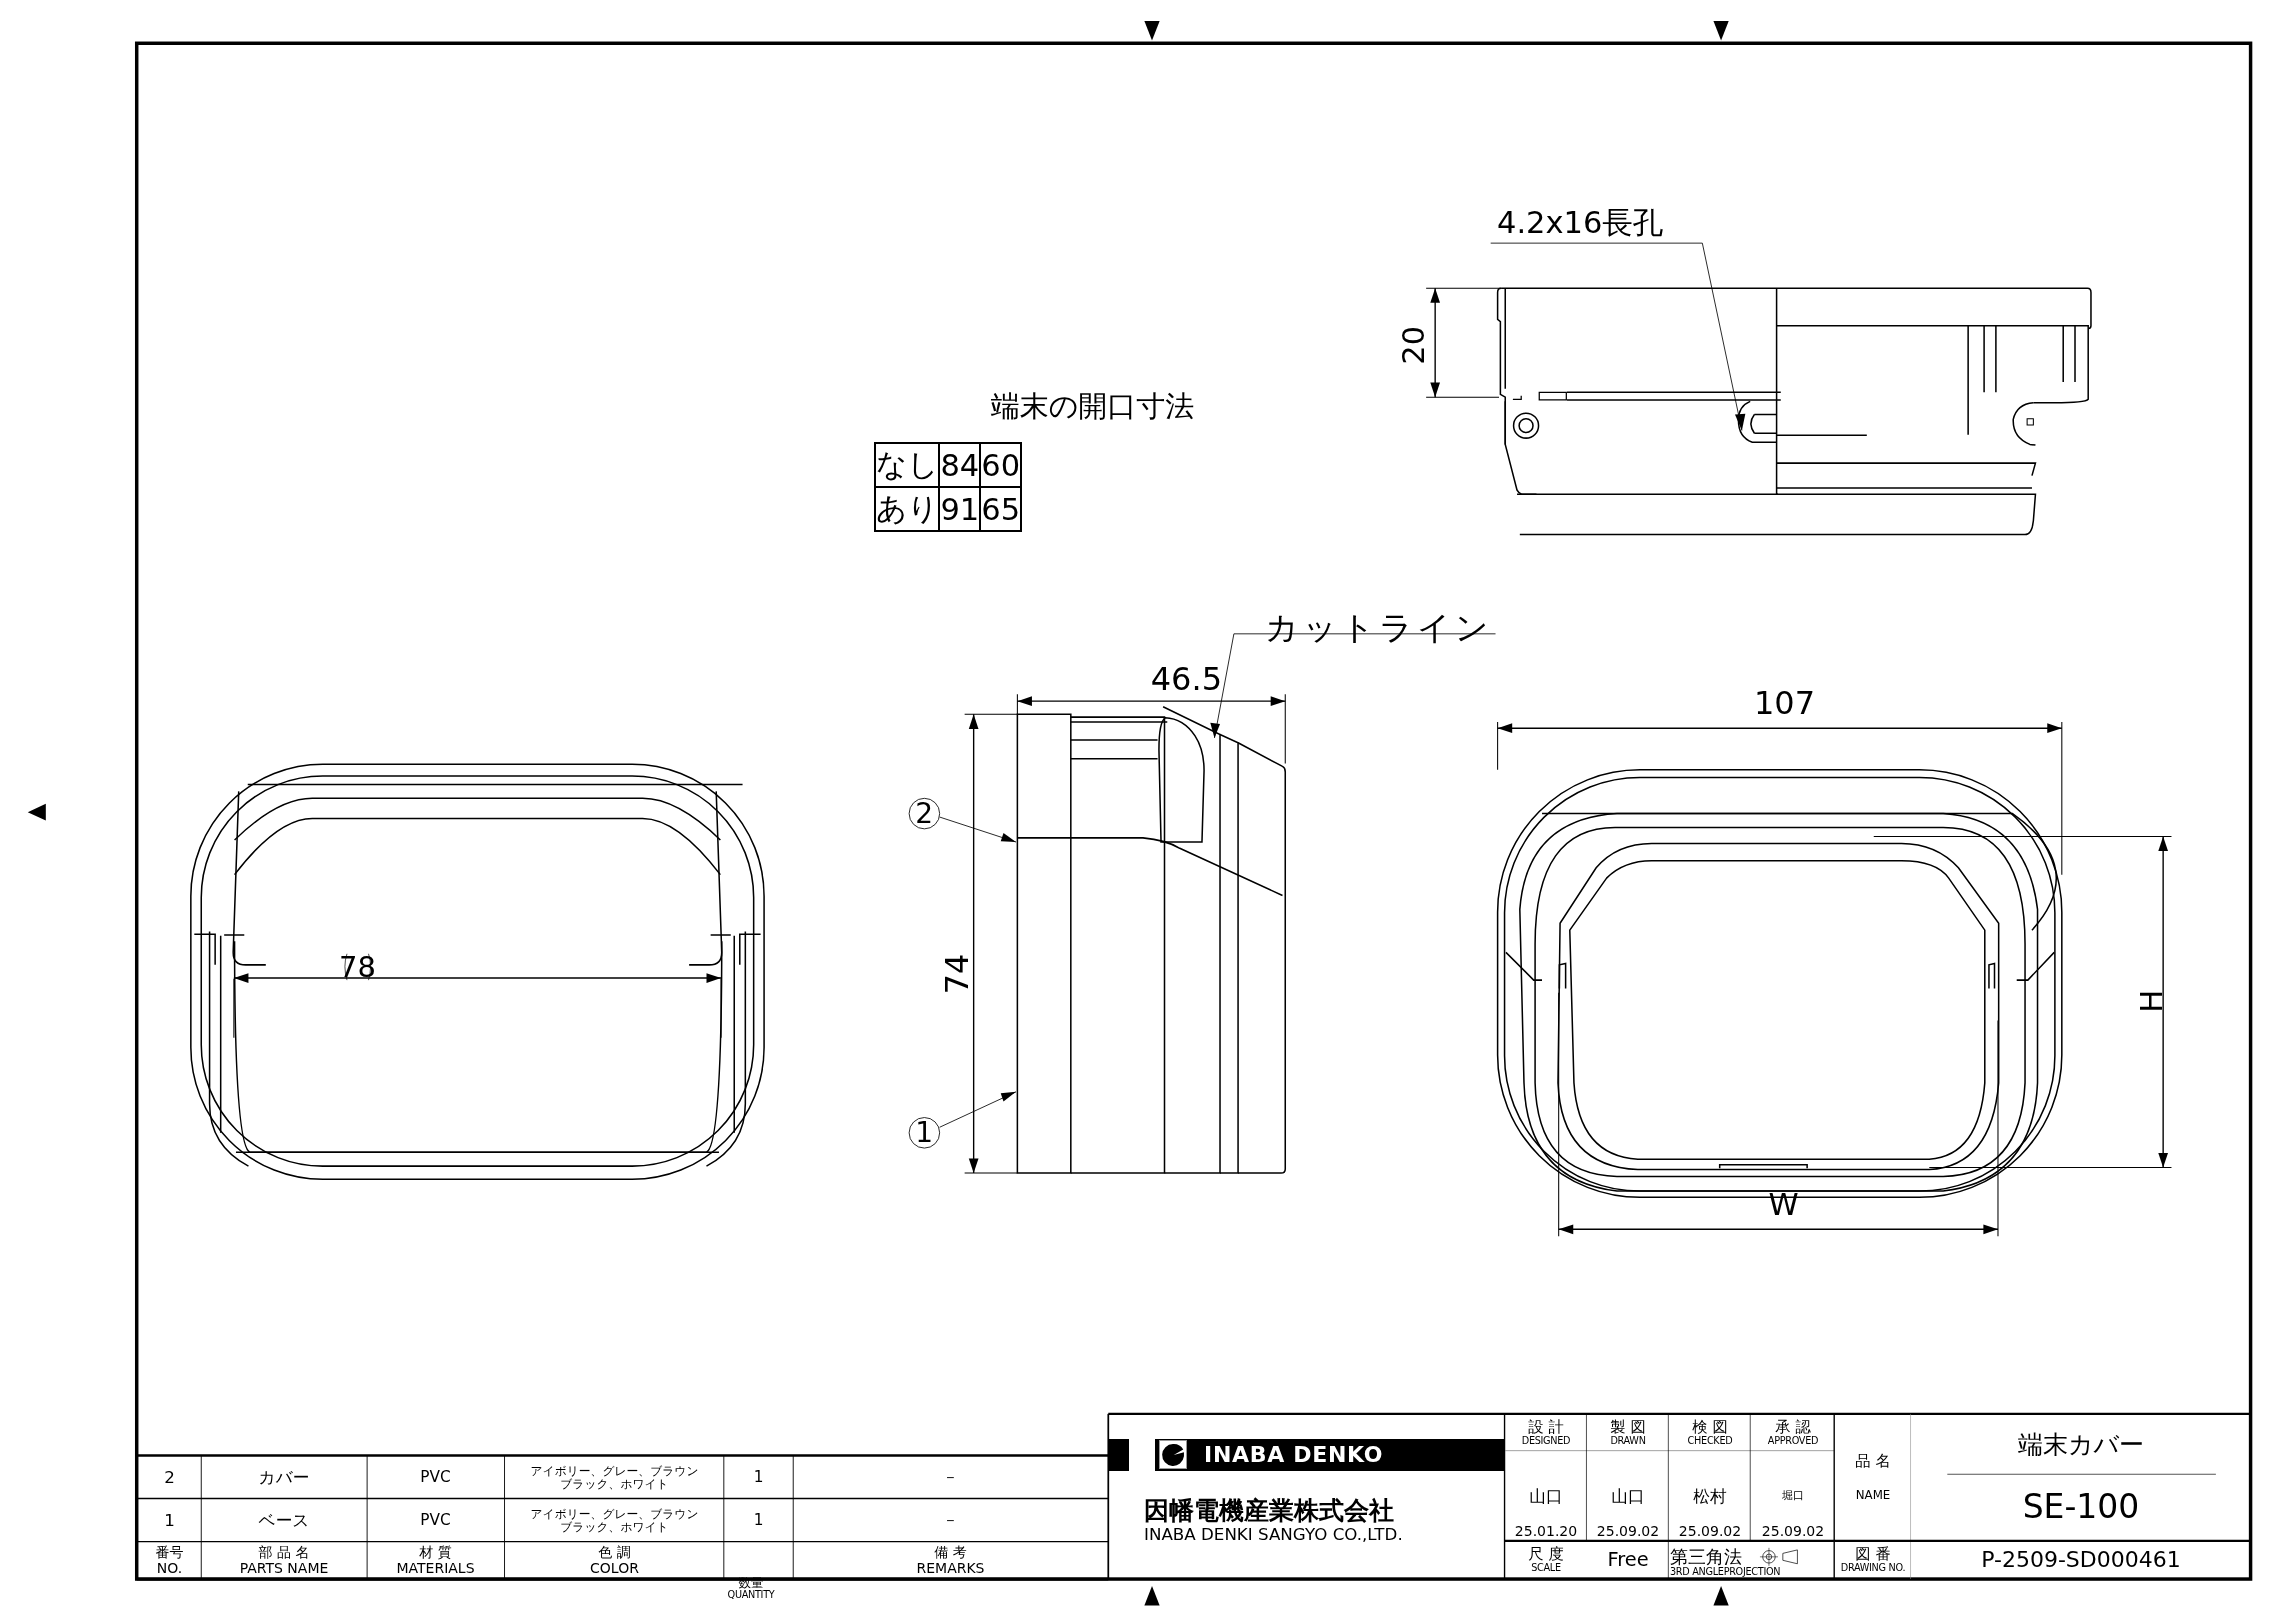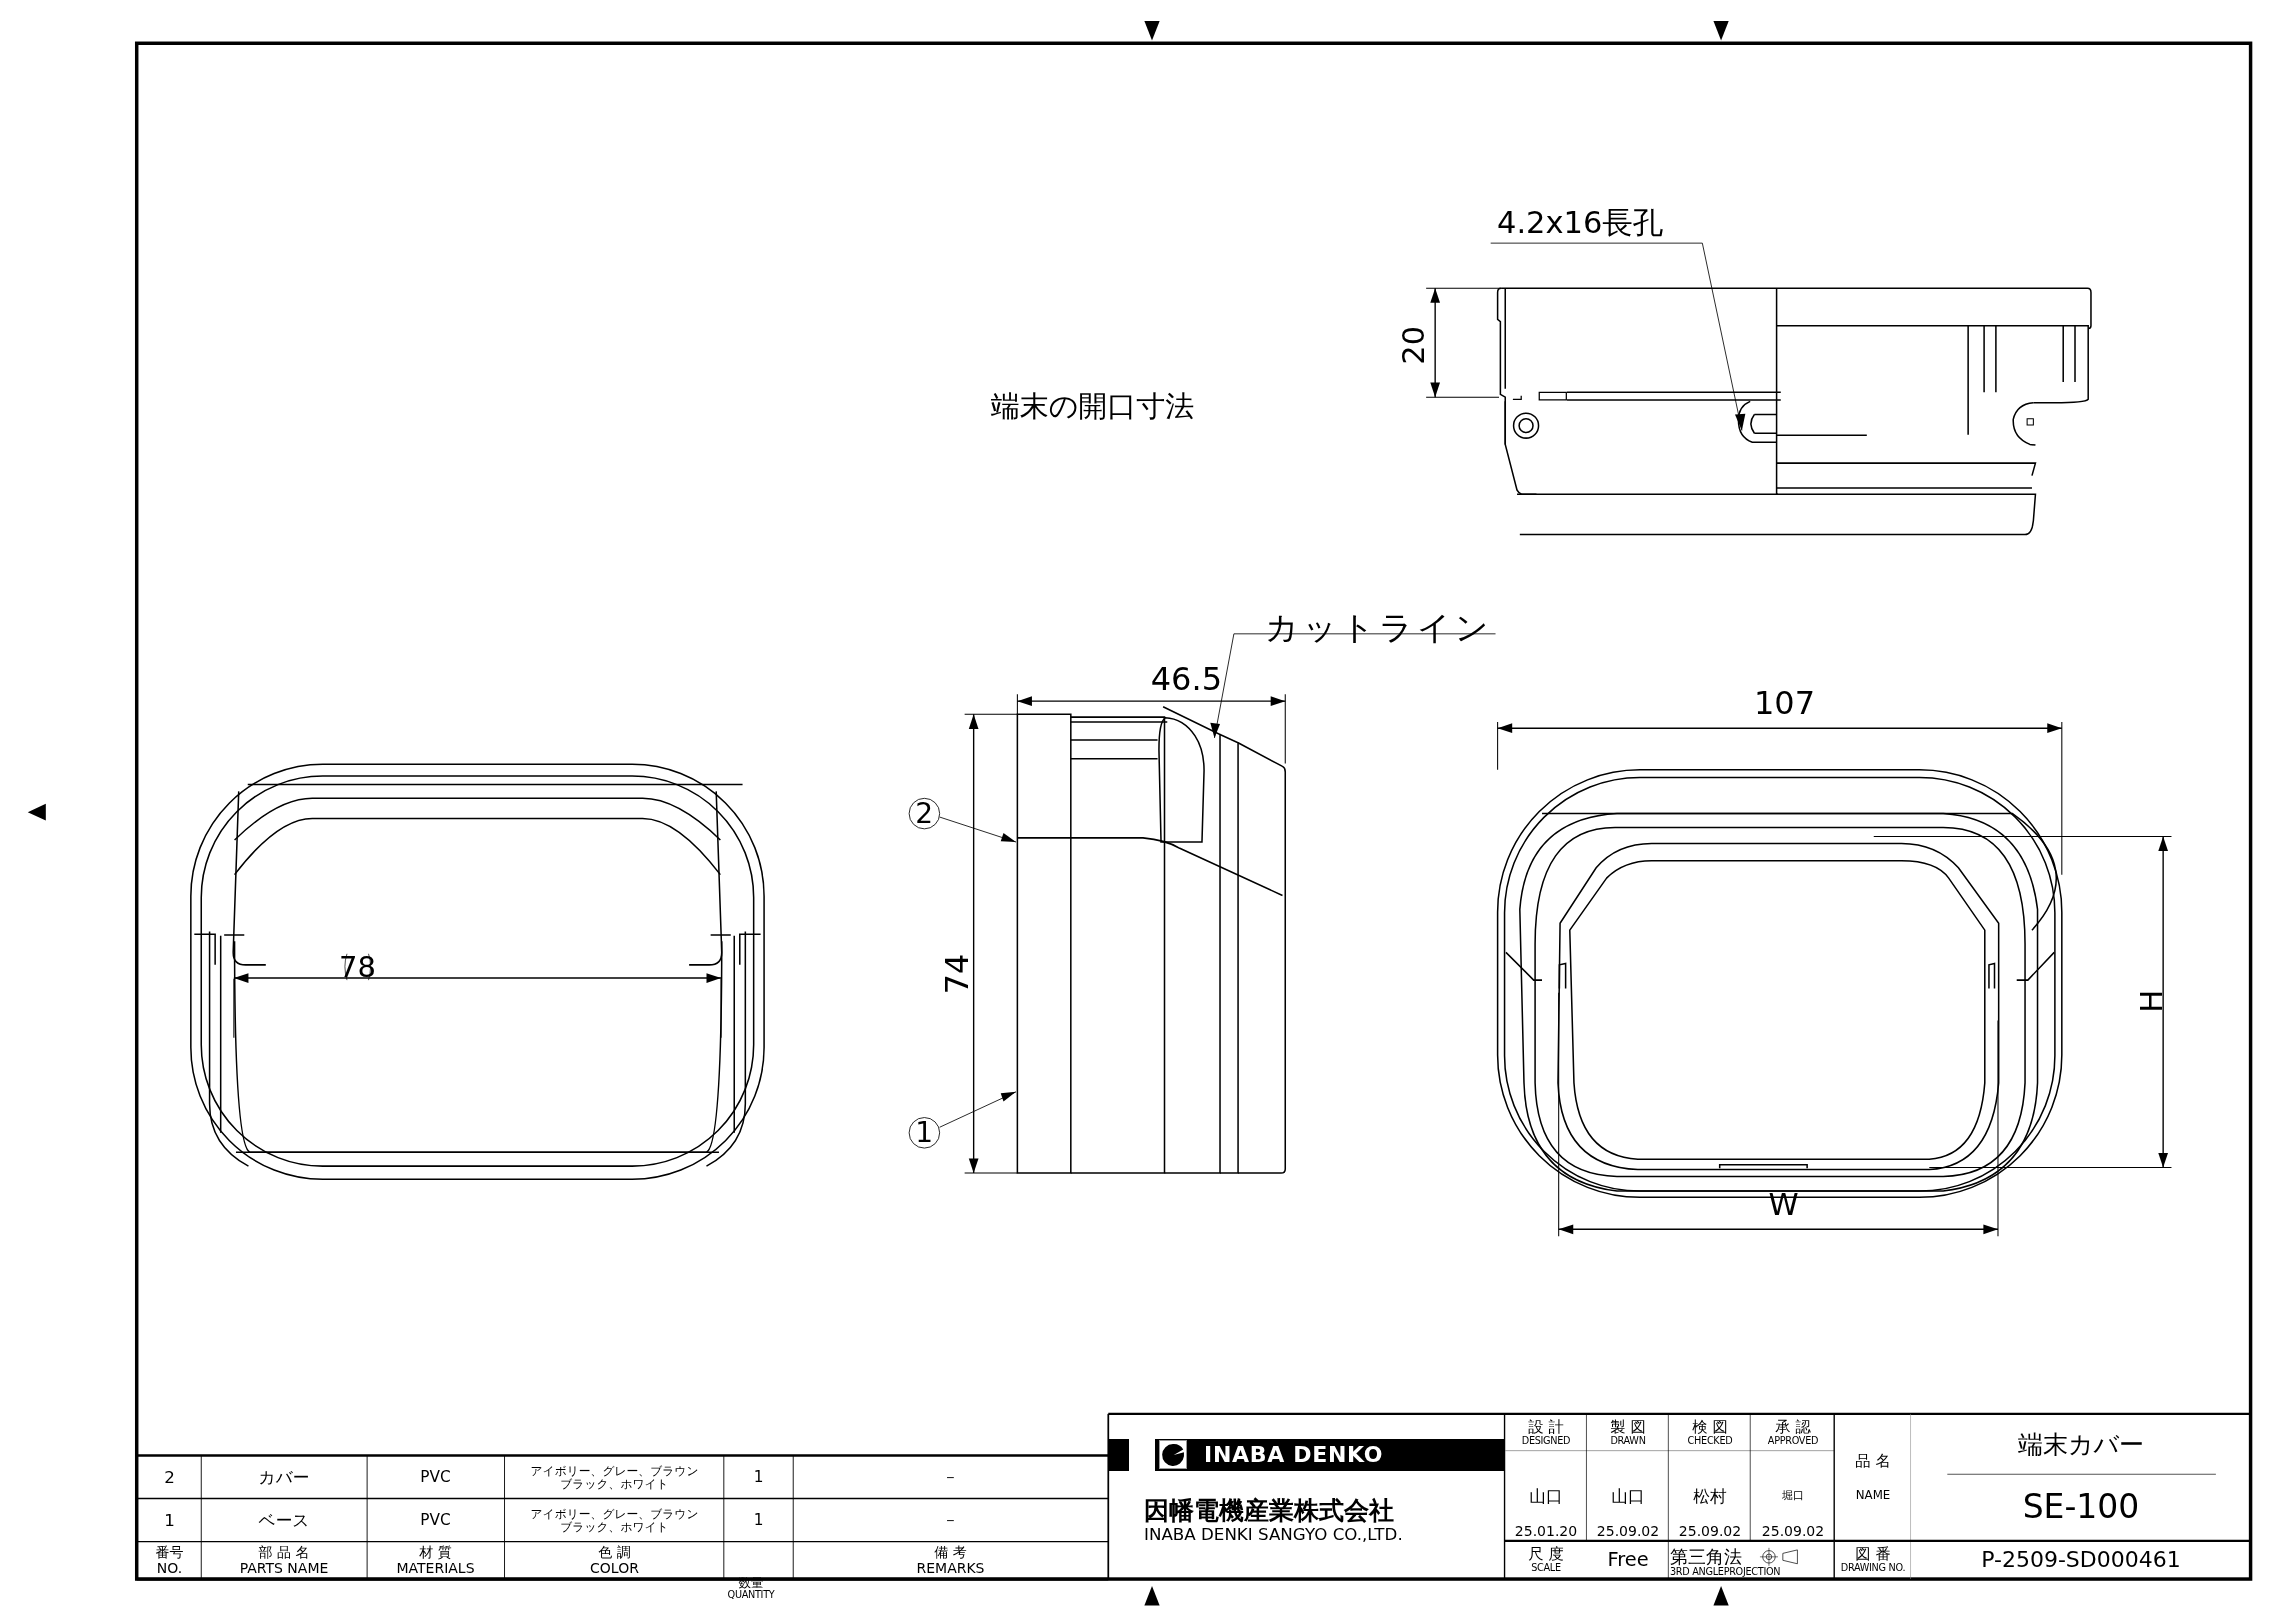--- a/index.html
+++ b/index.html
@@ -182,20 +182,30 @@
     <circle cx="2549" cy="2243" r="4" stroke-width="1"></circle>
     <line x1="2536" y1="2243" x2="2562" y2="2243" stroke-width="0.8"></line>
     <line x1="2549" y1="2230" x2="2549" y2="2256" stroke-width="0.8"></line>
     <path d="M2569,2238 L2590,2233 L2590,2253 L2569,2248 Z" stroke-width="1"></path>
   </g>
 </svg>
 
 <div class="t jp c" style="left:874px;top:392px;width:437px;font-size:29px;">端末の開口寸法</div>
 <table class="open-table">
   <tbody>
+  <tr>
+    <td class="jp">なし</td>
+    <td>84</td>
+    <td>60</td>
+  </tr>
+  <tr>
+    <td class="jp">あり</td>
+    <td>91</td>
+    <td>65</td>
+  </tr>
 </tbody>
   </table>
 
 <div class="t jp" style="left:1497px;top:208px;font-size:30.5px;">4.2x16長孔</div>
 <div class="t" style="left:1395px;top:330px;font-size:30.5px;transform:rotate(-90deg);">20</div>
 <div class="t jp" style="left:1265px;top:611px;font-size:33px;letter-spacing:4.2px;">カットライン</div>
 <div class="t c" style="left:1083px;top:663px;width:139px;font-size:32px;text-align:right;">46.5</div>
 <div class="t" style="left:937px;top:958px;font-size:32px;transform:rotate(-90deg);">74</div>
 <div class="t c" style="left:909px;top:800px;width:30.5px;font-size:28px;">2</div>
 <div class="t c" style="left:909px;top:1119px;width:30.5px;font-size:28px;">1</div>

